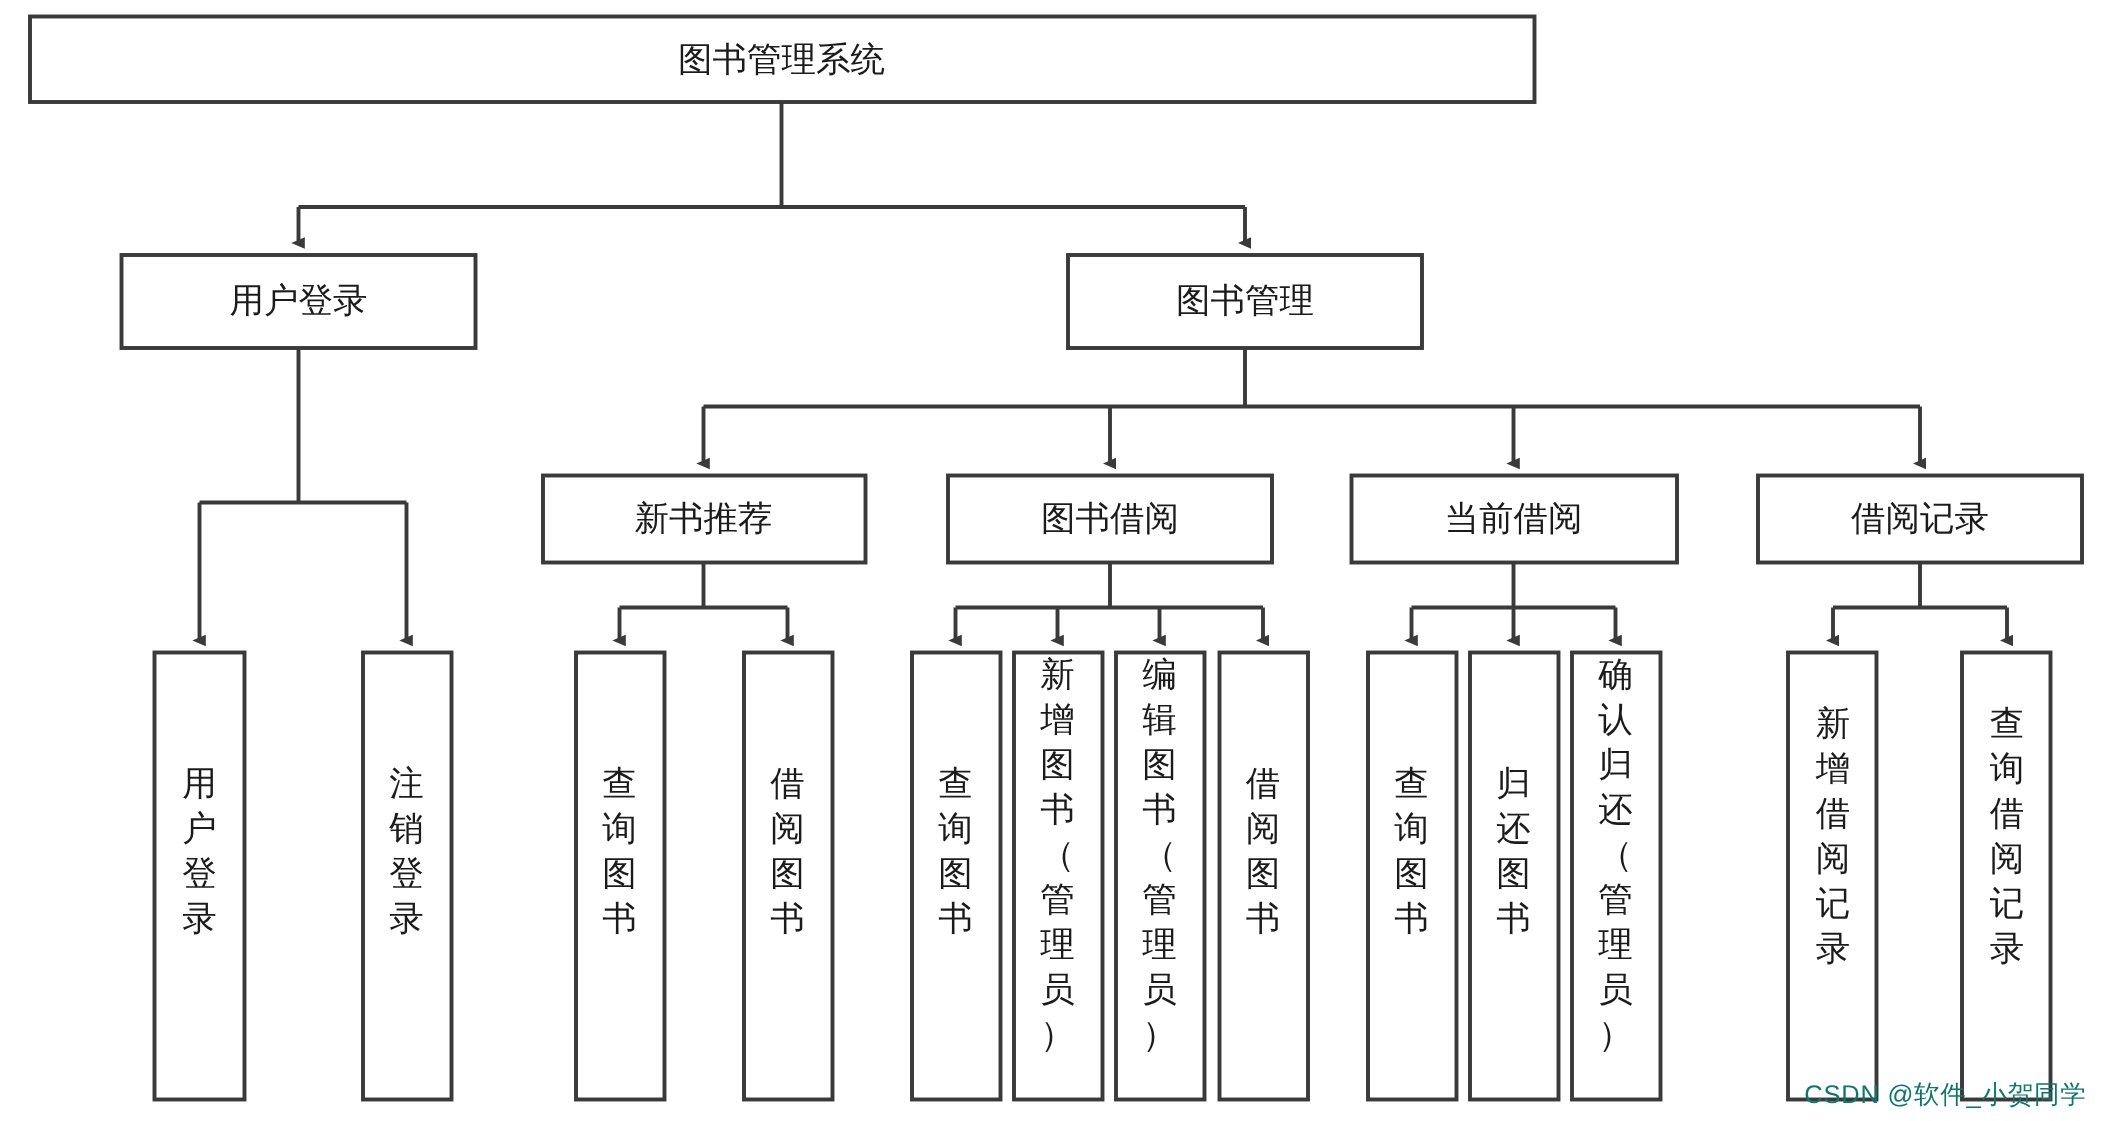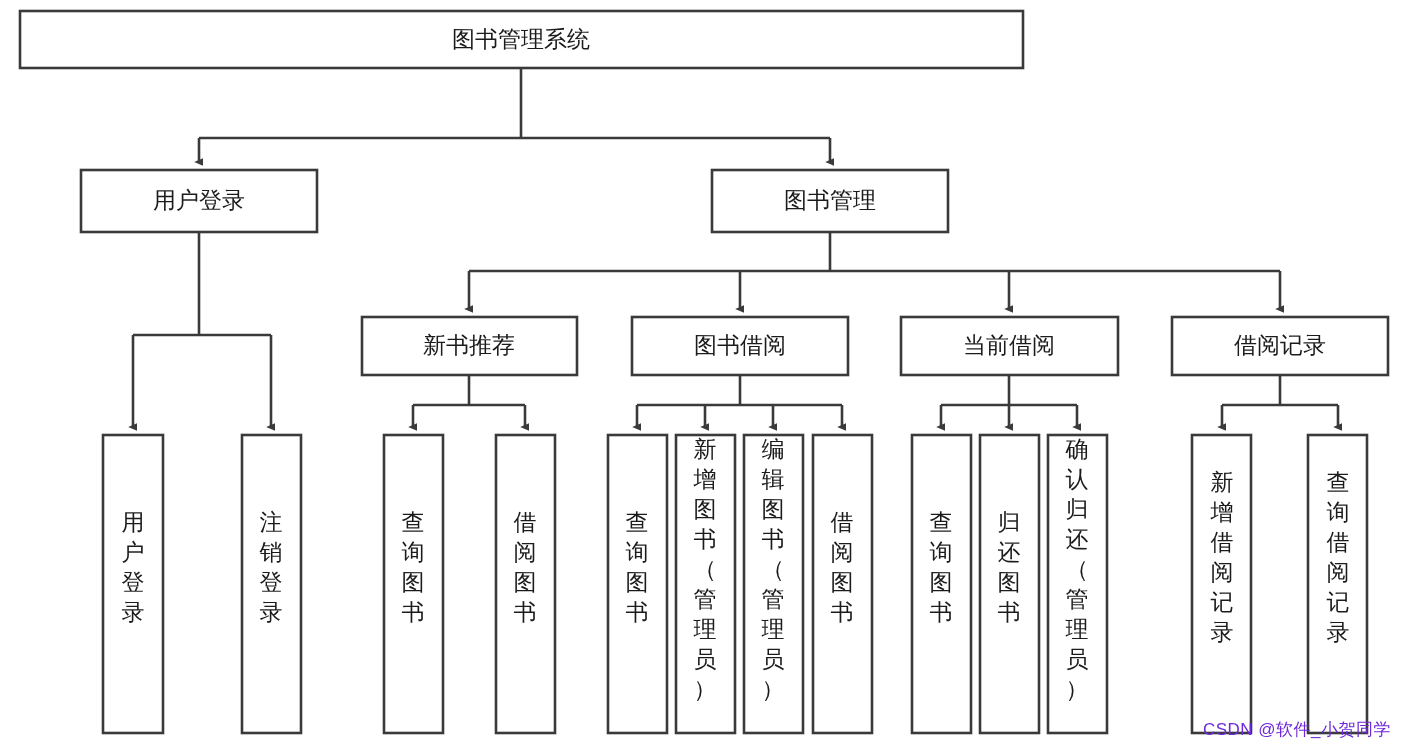--- a/index.html
+++ b/index.html
@@ -52,21 +52,21 @@
     stroke-linecap: butt;
   }
   .arrow-head {
     fill: #3a3a3a;
     stroke: none;
   }
   .watermark {
     position: absolute;
     right: 14px;
     bottom: 6px;
-    color: #6d28d9;
+    color: #0f766e;
     font-size: 17px;
     font-family: "Liberation Sans", "DejaVu Sans", sans-serif;
     letter-spacing: 0.5px;
     white-space: nowrap;
     pointer-events: none;
   }
 </style>
 </head>
 <body>
 

